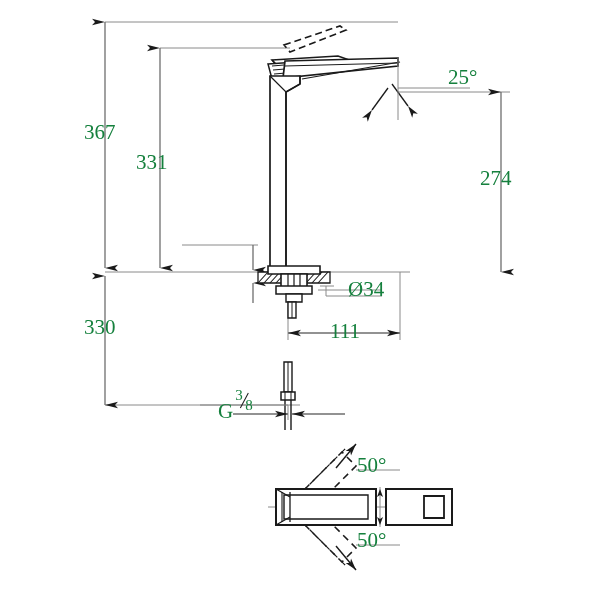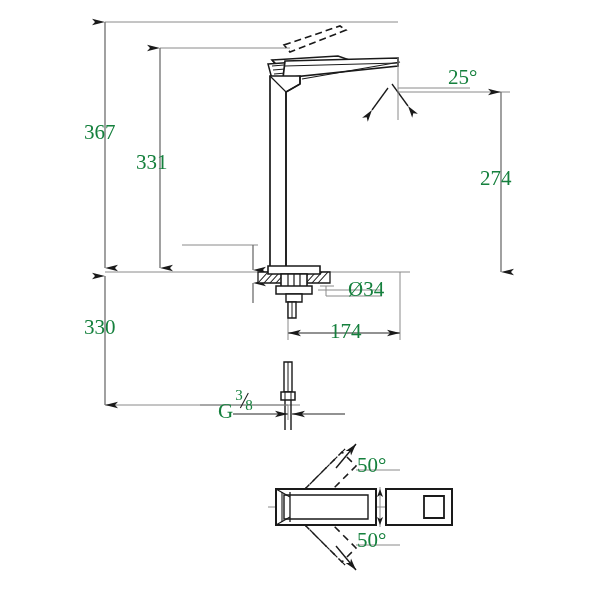--- a/index.html
+++ b/index.html
@@ -225,21 +225,21 @@
 
   <div class="dimtext" style="left:84px; top:122px;">367</div>
 
   <div class="dimtext" style="left:136px; top:152px;">331</div>
 
 
   <div class="dimtext" style="left:84px; top:317px;">330</div>
 
   <div class="dimtext" style="left:480px; top:168px;">274</div>
 
-  <div class="dimtext" style="left:330px; top:321px;">174</div>
+  <div class="dimtext" style="left:330px; top:321px;">111</div>
 
   <div class="dimtext" style="left:327px; top:279px;margin-left:21px;">Ø34</div>
 
   <div class="dimtext" style="left:448px; top:67px;">25°</div>
 
   <div class="dimtext" style="left:357px; top:455px;">50°</div>
 
   <div class="dimtext" style="left:357px; top:530px;">50°</div>
 
   <div class="dimtext" style="left:218px; top:394px;">

